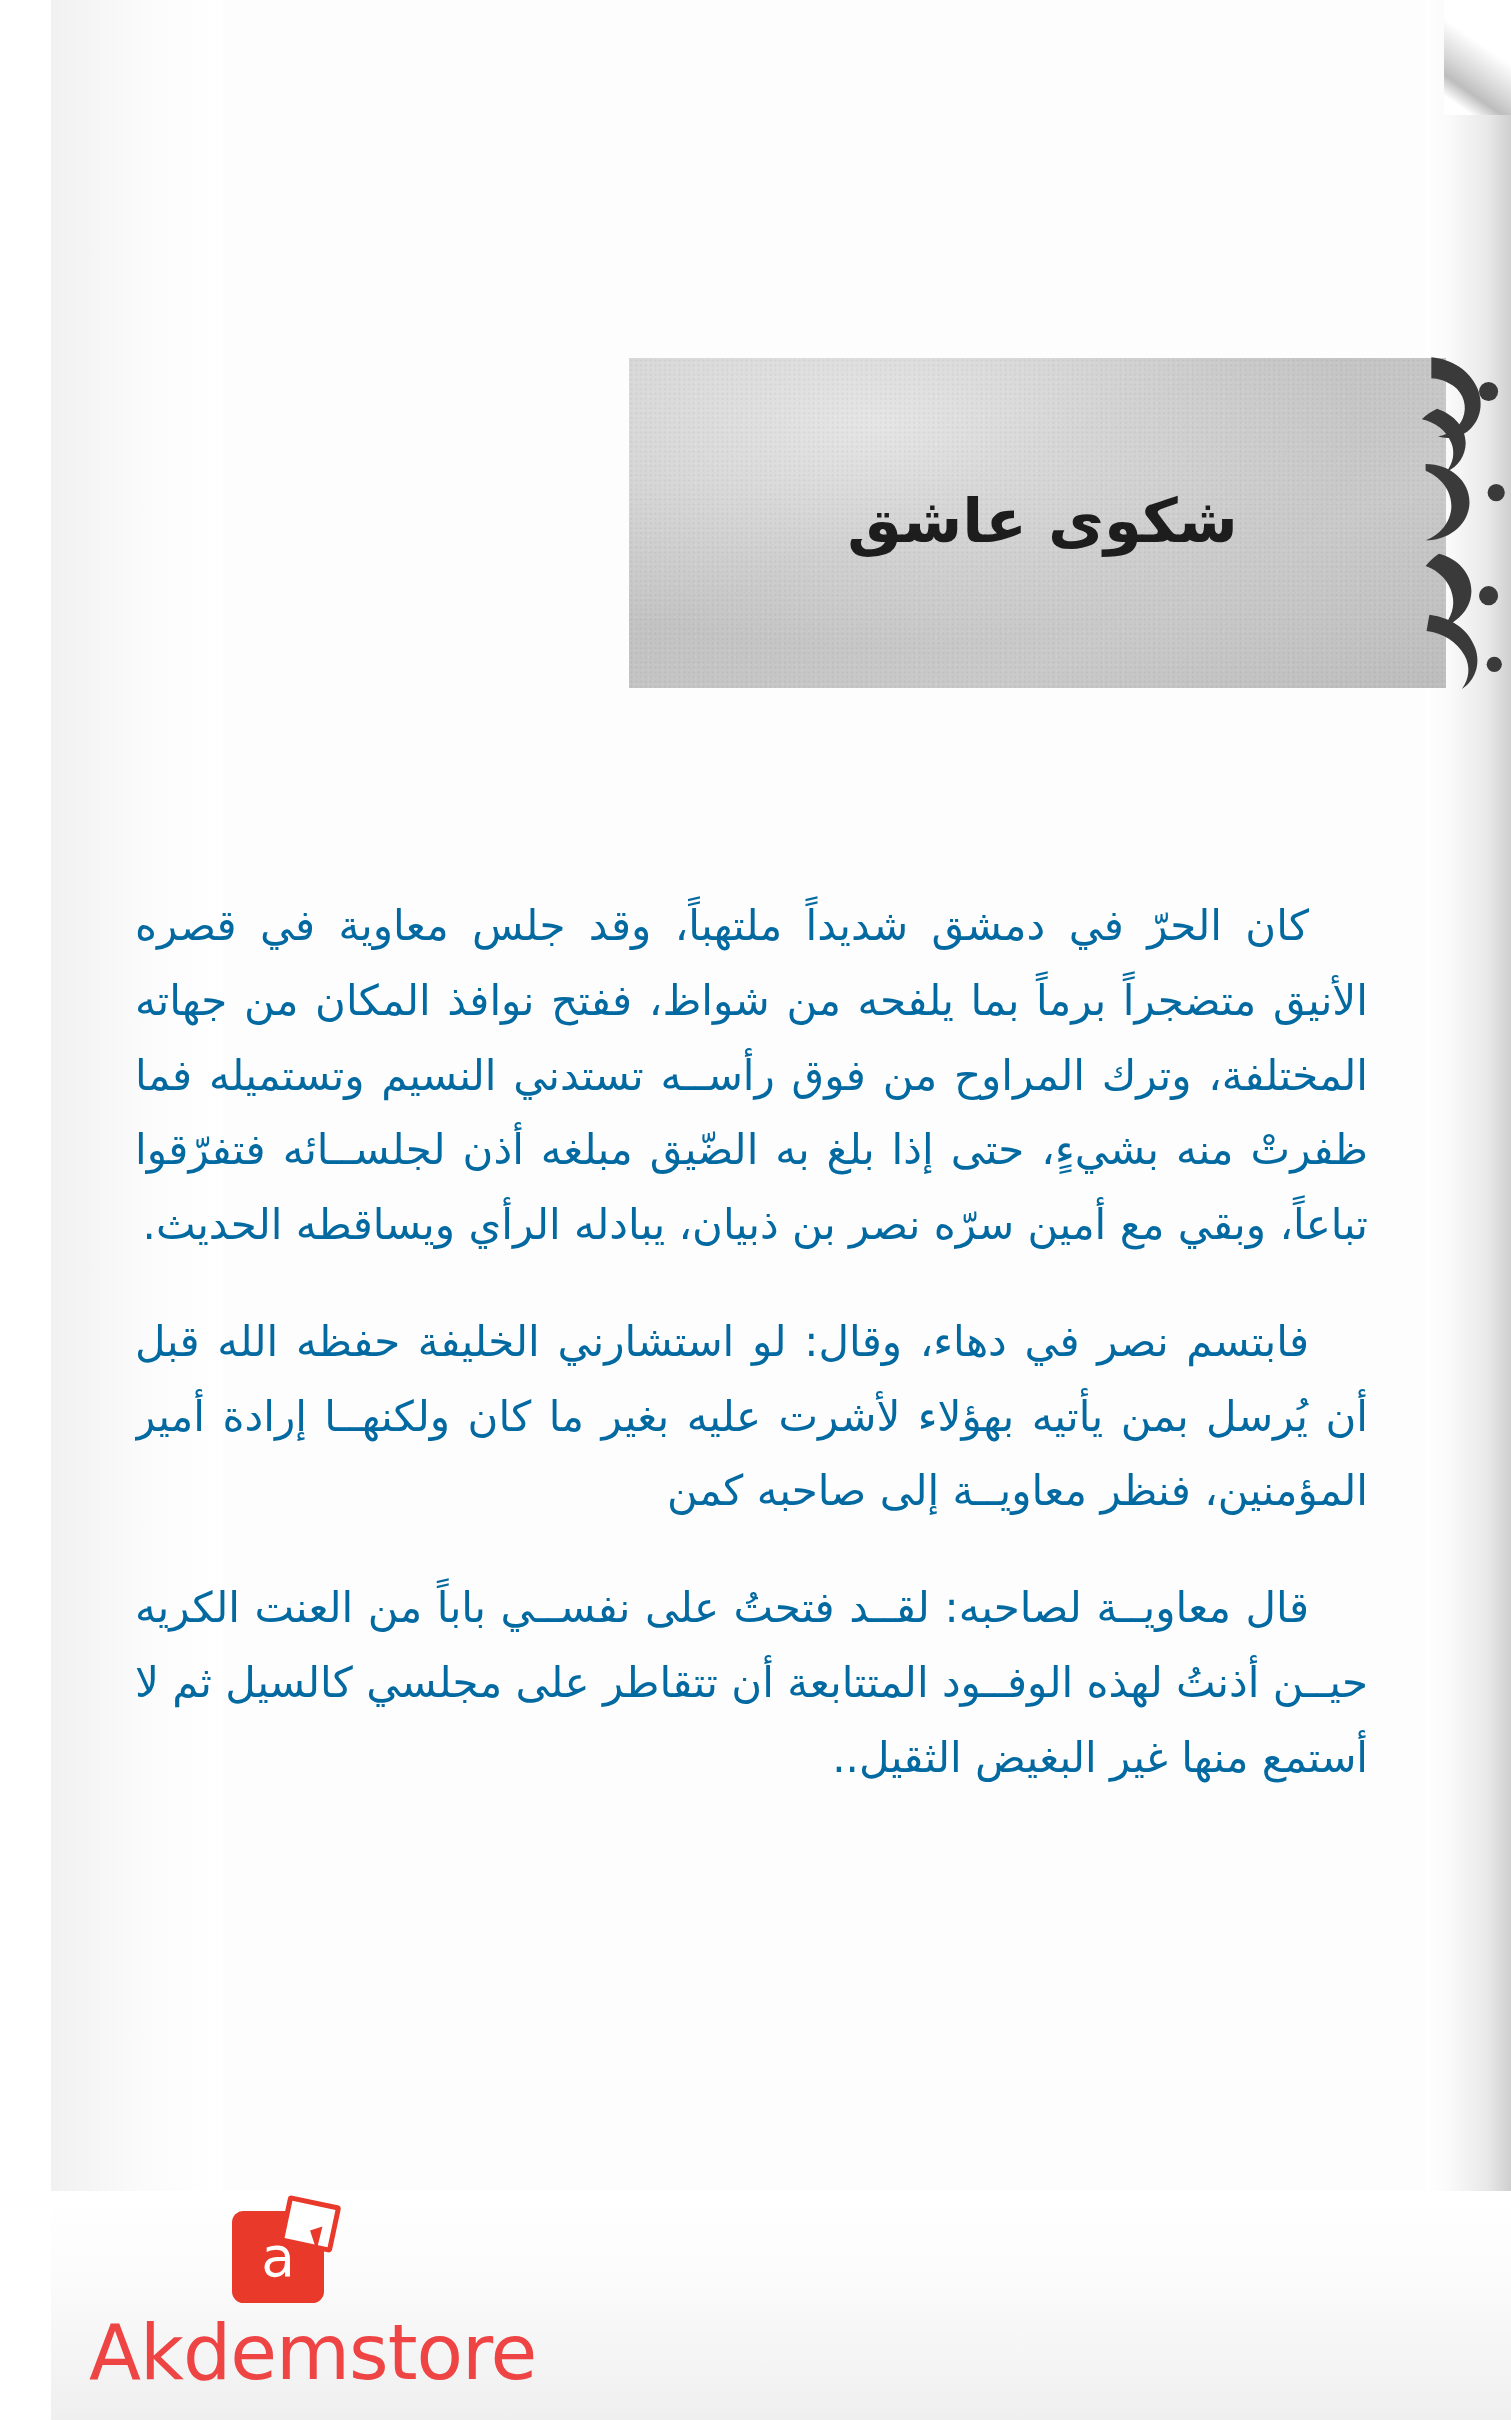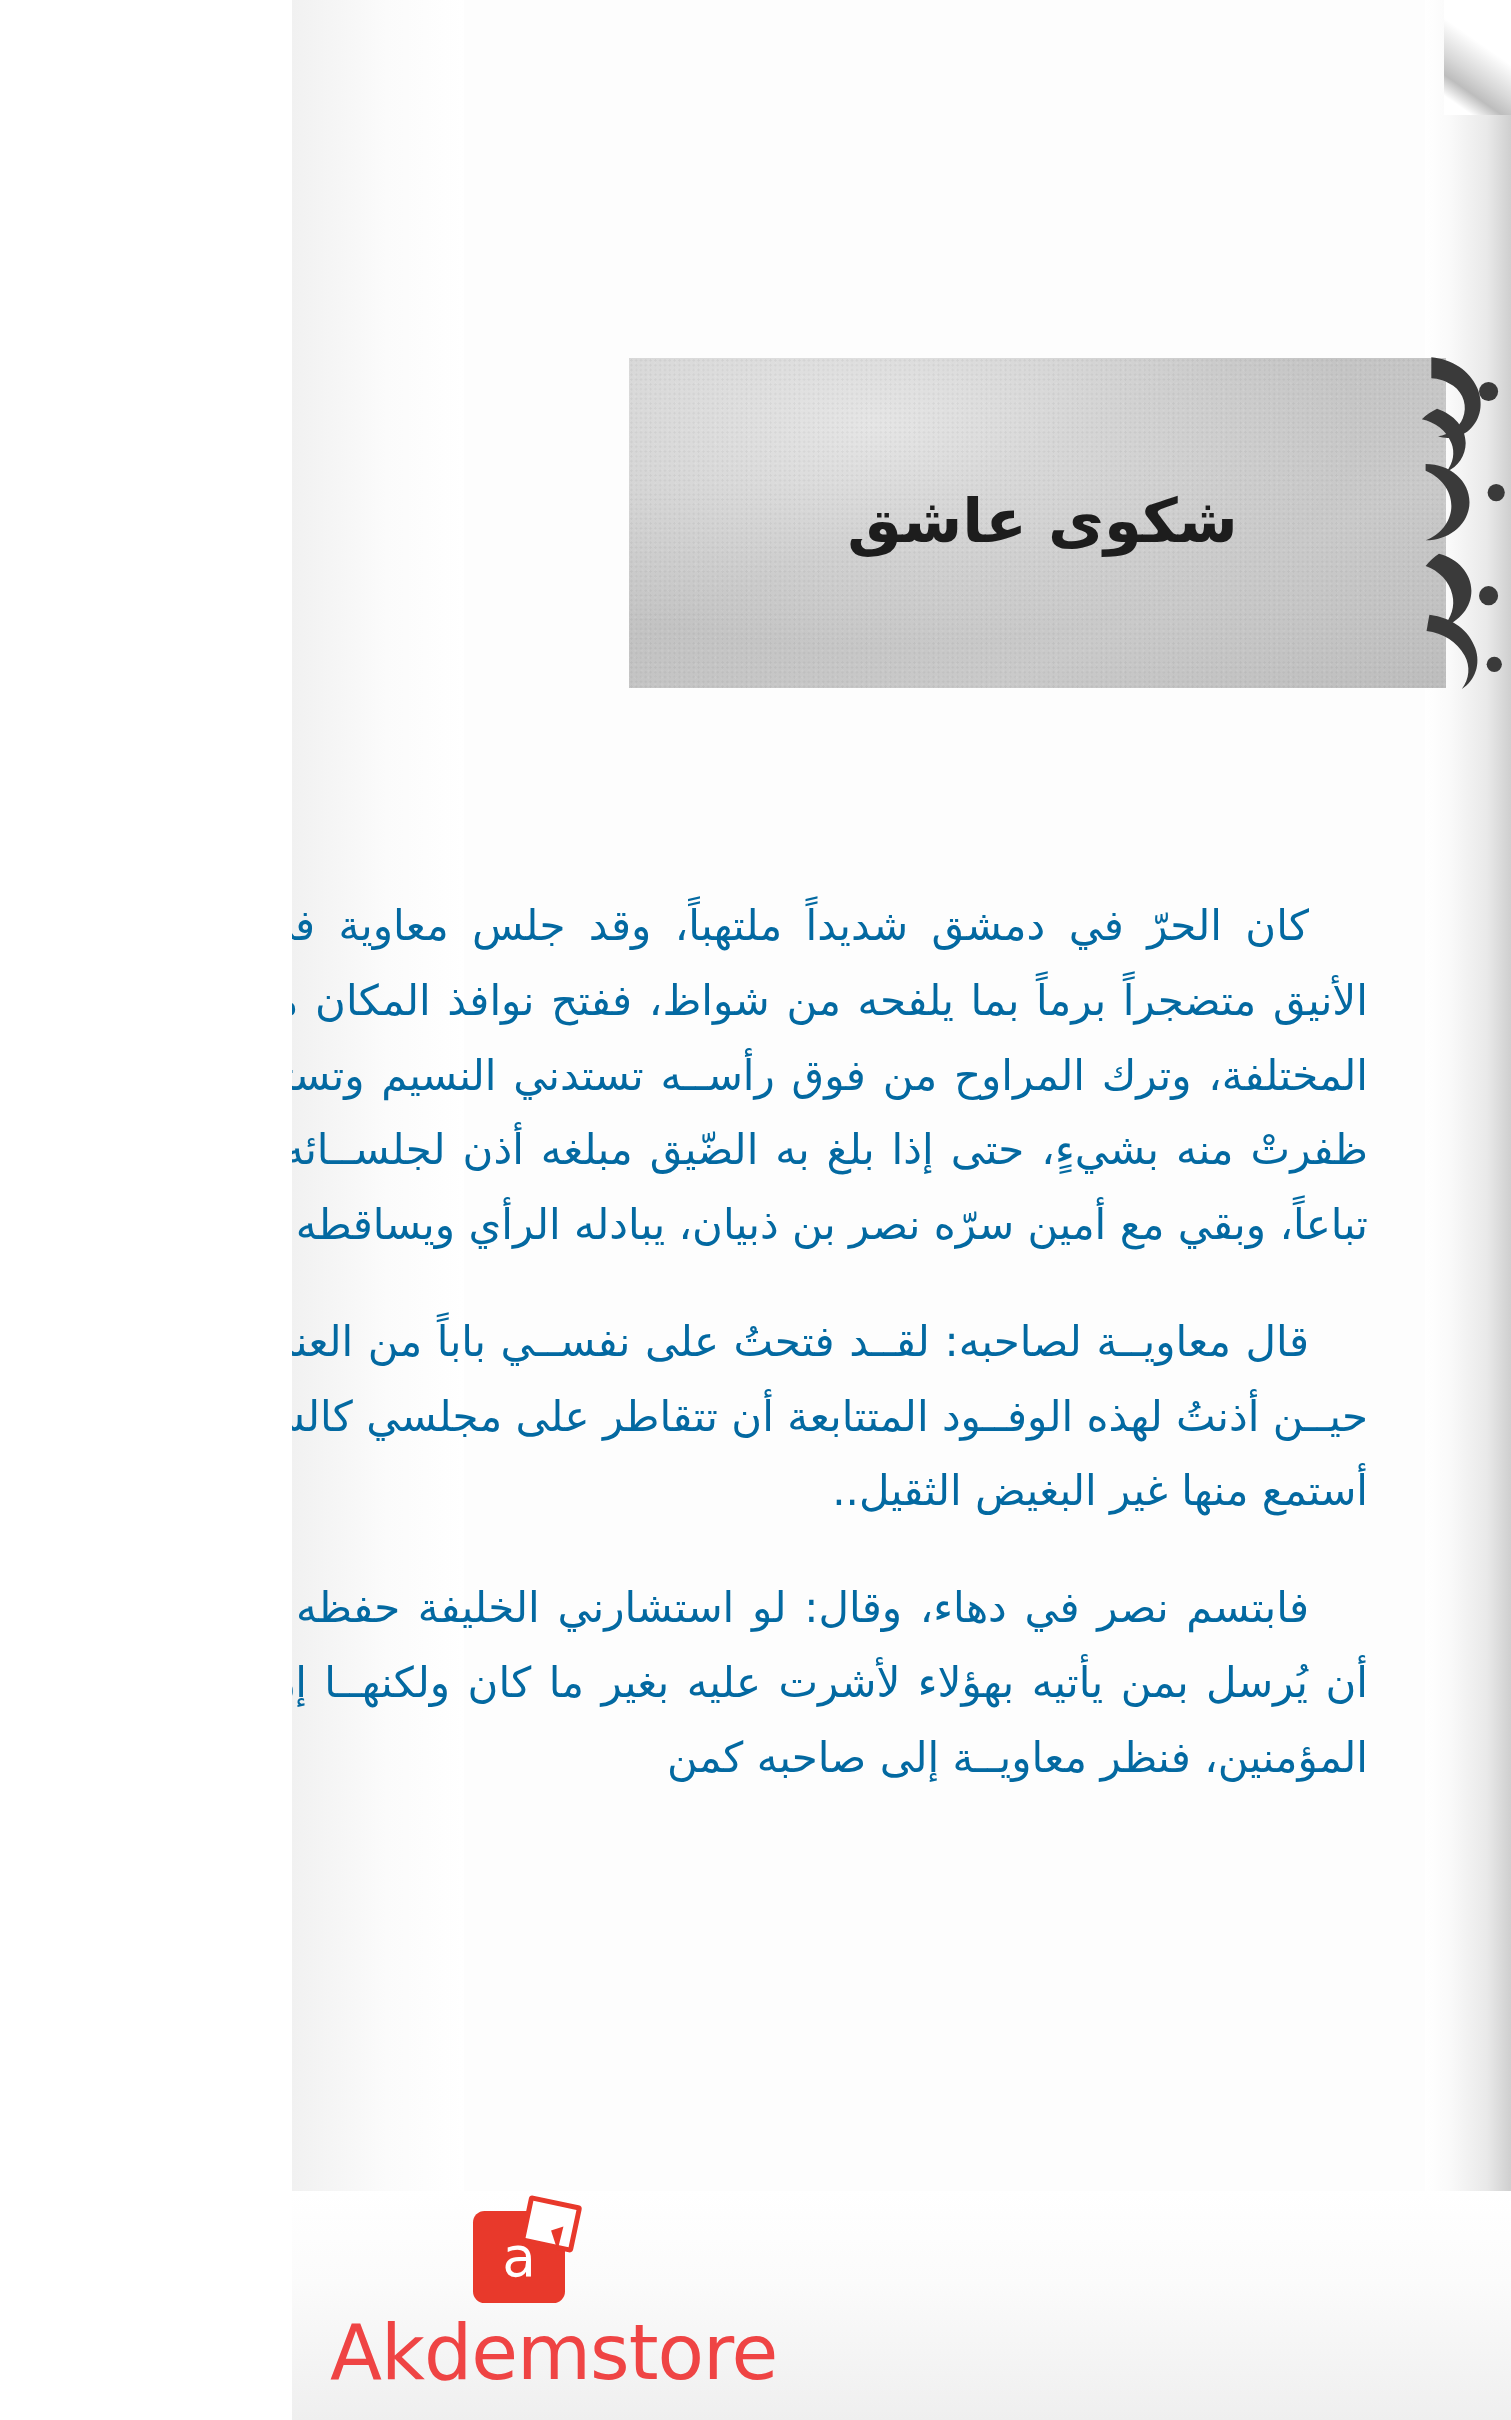--- a/index.html
+++ b/index.html
@@ -2,21 +2,21 @@
 <html lang="ar" dir="rtl"><head>
 <meta charset="utf-8">
 <style>
   html, body {
     margin: 0;
     padding: 0;
     background: #ffffff;
   }
   .page {
     position: relative;
-    width: 1219px;
+    width: 1460px;
     height: 2420px;
     background: #fdfdfd;
     overflow: hidden;
     font-family: "DejaVu Sans", sans-serif;
   }
 
   
   .scan-shade-right {
     position: absolute;
     top: 0; right: 0;
@@ -208,22 +208,22 @@
         <circle cx="96" cy="258" r="10"></circle>
         <circle cx="102" cy="330" r="8"></circle>
       </g>
     </svg>
 
     <div class="heading-title">شكوى عاشق</div>
   </div>
 
   <div class="body">
     <p class="para indent">كان الحرّ في دمشق شديداً ملتهباً، وقد جلس معاوية في قصره الأنيق متضجراً برماً بما يلفحه من شواظ، ففتح نوافذ المكان من جهاته المختلفة، وترك المراوح من فوق رأســه تستدني النسيم وتستميله فما ظفرتْ منه بشيءٍ، حتى إذا بلغ به الضّيق مبلغه أذن لجلســائه فتفرّقوا تباعاً، وبقي مع أمين سرّه نصر بن ذبيان، يبادله الرأي ويساقطه الحديث.</p>
+    <p class="para indent clipped">فابتسم نصر في دهاء، وقال: لو استشارني الخليفة حفظه الله قبل أن يُرسل بمن يأتيه بهؤلاء لأشرت عليه بغير ما كان ولكنهــا إرادة أمير المؤمنين، فنظر معاويــة إلى صاحبه كمن</p>
     <p class="para indent">قال معاويــة لصاحبه: لقــد فتحتُ على نفســي باباً من العنت الكريه حيــن أذنتُ لهذه الوفــود المتتابعة أن تتقاطر على مجلسي كالسيل ثم لا أستمع منها غير البغيض الثقيل..</p>
-    <p class="para indent clipped">فابتسم نصر في دهاء، وقال: لو استشارني الخليفة حفظه الله قبل أن يُرسل بمن يأتيه بهؤلاء لأشرت عليه بغير ما كان ولكنهــا إرادة أمير المؤمنين، فنظر معاويــة إلى صاحبه كمن</p>
   </div>
 
   <div class="brand">
     <div class="brand-mark">
       <div class="book"></div>
       <div class="glyph">a</div>
       <div class="cursor"></div>
     </div>
     <div class="brand-text">Akdemstore</div>
   </div>

